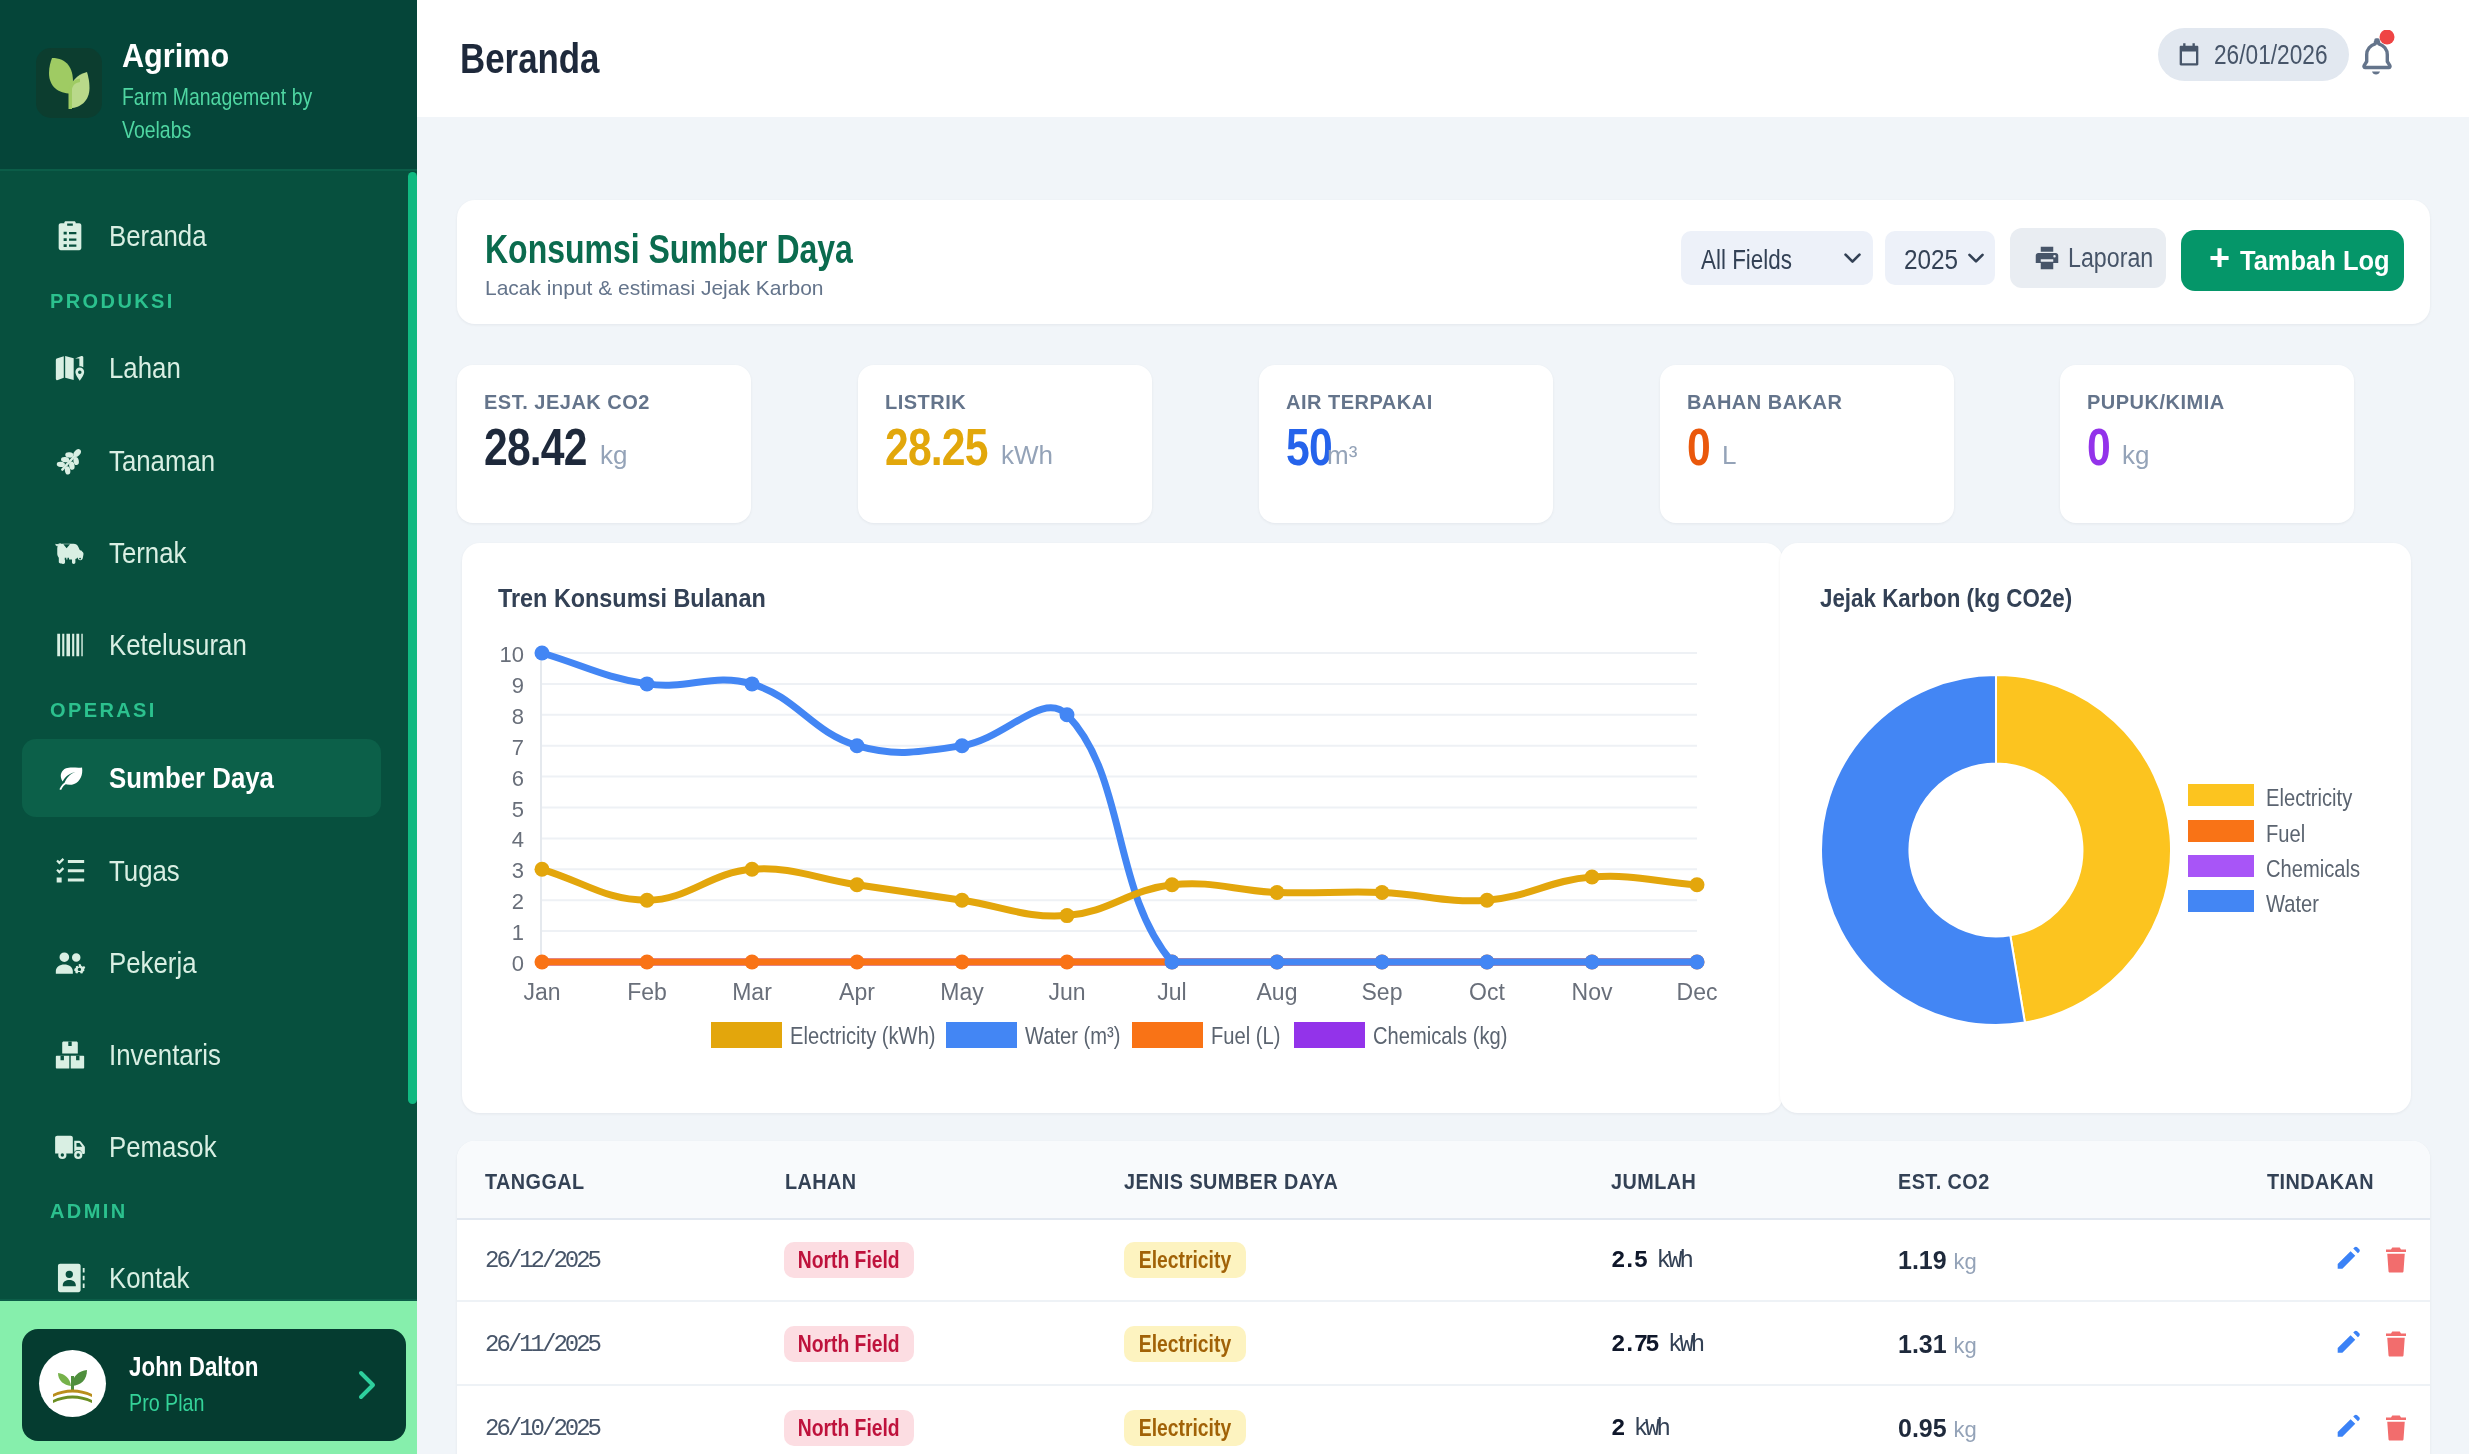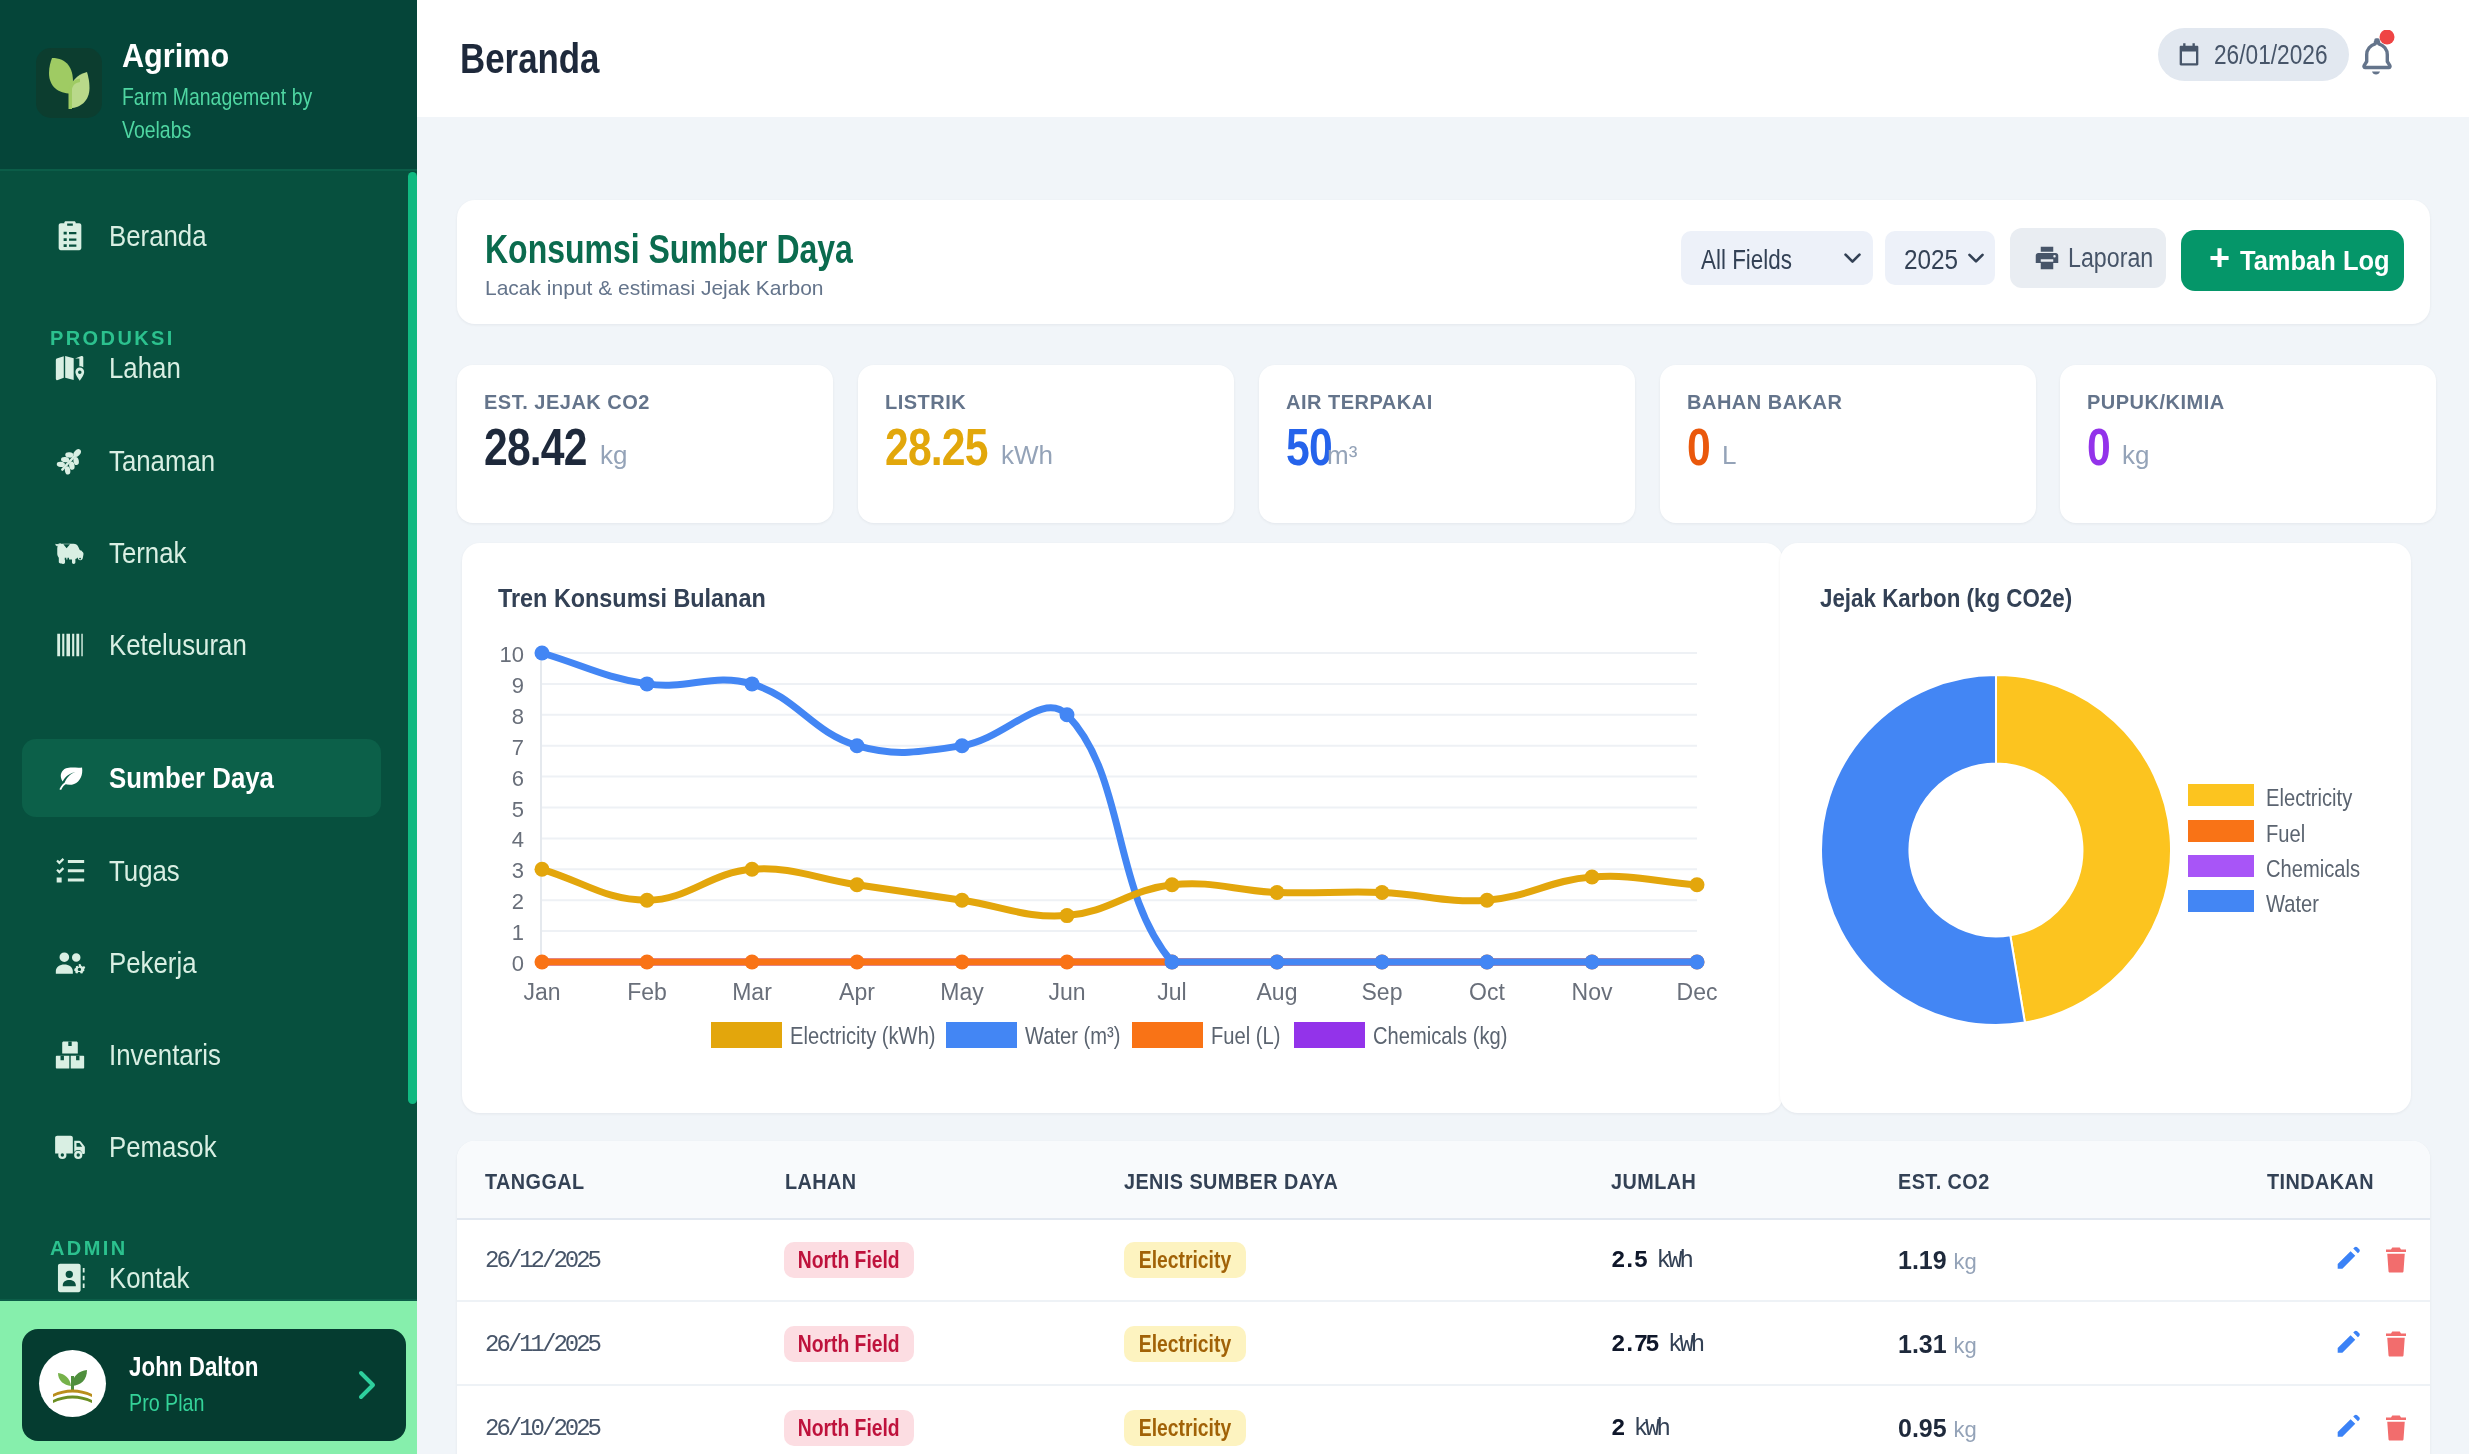--- a/index.html
+++ b/index.html
@@ -12,21 +12,21 @@
 #shead { position:absolute; left:0; top:0; width:417px; height:171px; background:#054539; border-bottom:2px solid #0b5d48; }
 #slogo { position:absolute; left:36px; top:48px; width:66px; height:70px; border-radius:15px; background:#0c3d2f; }
 #sname { position:absolute; left:122px; top:36px; font-size:34px; font-weight:bold; color:#ffffff; transform:scaleX(.9); transform-origin:0 0; }
 #ssub  { position:absolute; left:122px; top:80px; font-size:24px; line-height:33px; color:#4fd6a2; transform:scaleX(.81); transform-origin:0 0; white-space:nowrap; }
 .navitem { position:absolute; left:0; width:417px; height:92px; }
 .navitem .ic { position:absolute; left:53px; top:50%; transform:translateY(-50%); width:34px; height:34px; }
 .navitem .lb { position:absolute; left:109px; top:50%; transform:translateY(-50%) scaleX(.89); transform-origin:0 50%; font-size:29px; color:#d9efe3; white-space:nowrap; }
 .navactive { position:absolute; left:22px; width:359px; height:78px; border-radius:14px; background:#0c6049; }
 .navactive .ic { position:absolute; left:31px; top:50%; transform:translateY(-50%); width:34px; height:34px; }
 .navactive .lb { position:absolute; left:87px; top:50%; transform:translateY(-50%) scaleX(.89); transform-origin:0 50%; font-size:29px; font-weight:bold; color:#ffffff; white-space:nowrap; }
-.seclab { position:absolute; left:50px; font-size:20px; font-weight:bold; letter-spacing:2.4px; color:#2cc18e;margin-top:37px; }
+.seclab { position:absolute; left:50px; font-size:20px; font-weight:bold; letter-spacing:2.4px; color:#2cc18e; }
 #sthumb { position:absolute; left:408px; top:172px; width:9px; height:932px; border-radius:5px; background:#10b981; }
 #sfoot { position:absolute; left:0; top:1299px; width:417px; height:155px; border-top:2px solid #0c5d48; background:#86efac; }
 #ucard { position:absolute; left:22px; top:28px; width:384px; height:112px; border-radius:16px; background:#053c30; }
 #uav { position:absolute; left:17px; top:21px; width:67px; height:67px; border-radius:50%; background:#ffffff; }
 #uname { position:absolute; left:107px; top:22px; font-size:28px; font-weight:bold; color:#ffffff; transform:scaleX(.8); transform-origin:0 0; white-space:nowrap; }
 #uplan { position:absolute; left:107px; top:60px; font-size:24px; color:#34d399; transform:scaleX(.82); transform-origin:0 0; }
 
 
 #topbar { position:absolute; left:417px; top:0; width:2052px; height:117px; background:#ffffff; }
 #pgtitle { position:absolute; left:43px; top:35px; font-size:42px; font-weight:bold; color:#1e293b; transform:scaleX(.83); transform-origin:0 0; }
@@ -38,21 +38,21 @@
 .card { position:absolute; background:#ffffff; border-radius:18px; box-shadow:0 1px 3px rgba(15,23,42,.06); }
 #hero { left:457px; top:200px; width:1973px; height:124px; }
 #h1 { position:absolute; left:28px; top:26px; font-size:41px; font-weight:bold; color:#0b6b4e; transform:scaleX(.78); transform-origin:0 0; white-space:nowrap; }
 #hsub { position:absolute; left:28px; top:76px; font-size:21px; color:#64748b; }
 .sel { position:absolute; top:31px; height:54px; border-radius:10px; background:#edf1f9;text-decoration:underline; }
 .sel .t { position:absolute; left:20px; top:14px; font-size:27px; color:#334155; transform:scaleX(.83); transform-origin:0 0; white-space:nowrap; }
 #laporan { position:absolute; left:1553px; top:28px; width:156px; height:60px; border-radius:12px; background:#e9edf2; }
 #tambah { position:absolute; left:1724px; top:30px; width:223px; height:61px; border-radius:14px; background:#059669; }
 
 
-.stat { position:absolute; top:365px; width:376px; height:158px; background:#fff; border-radius:16px; box-shadow:0 1px 3px rgba(15,23,42,.06); }
+.stat { position:absolute; top:365px; width:294px; height:158px; background:#fff; border-radius:16px; box-shadow:0 1px 3px rgba(15,23,42,.06); }
 .stat .lab { position:absolute; left:27px; top:26px; font-size:20px; font-weight:bold; letter-spacing:.5px; color:#64748b; }
 .stat .num { position:absolute; left:27px; top:52px; font-size:52px; font-weight:bold; letter-spacing:-1px; transform:scaleX(.82); transform-origin:0 0; }
 .stat .unit { position:absolute; top:75px; font-size:26px; color:#94a3b8; }
 
 
 #linecard { left:462px; top:543px; width:1321px; height:570px; }
 #donutcard { left:1780px; top:543px; width:631px; height:570px; }
 
 
 #tablecard { left:457px; top:1141px; width:1973px; height:400px; overflow:hidden; }

